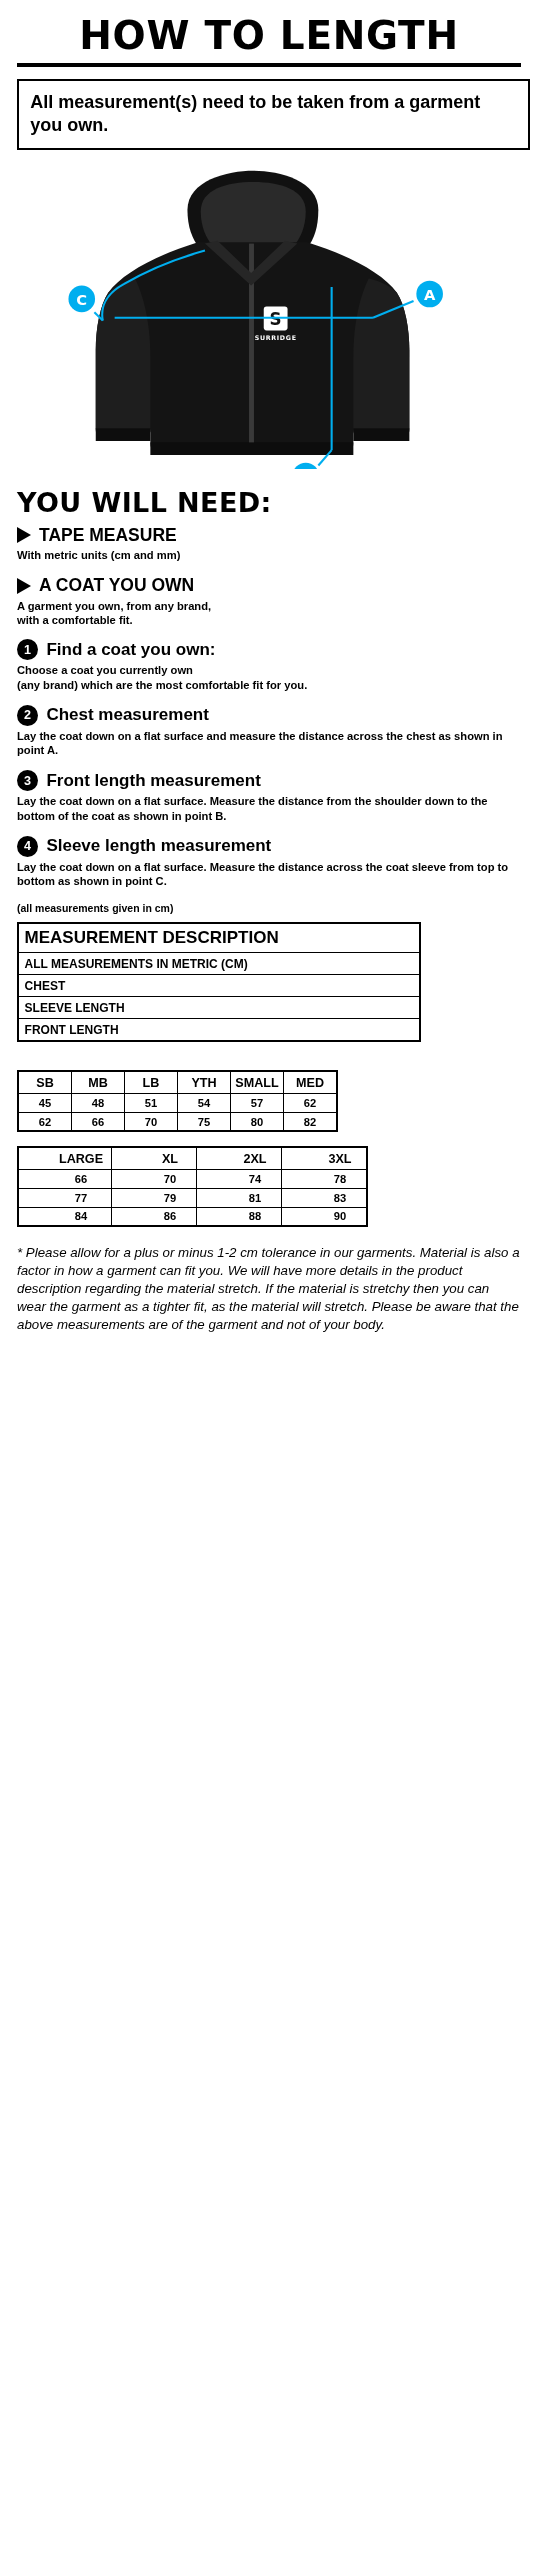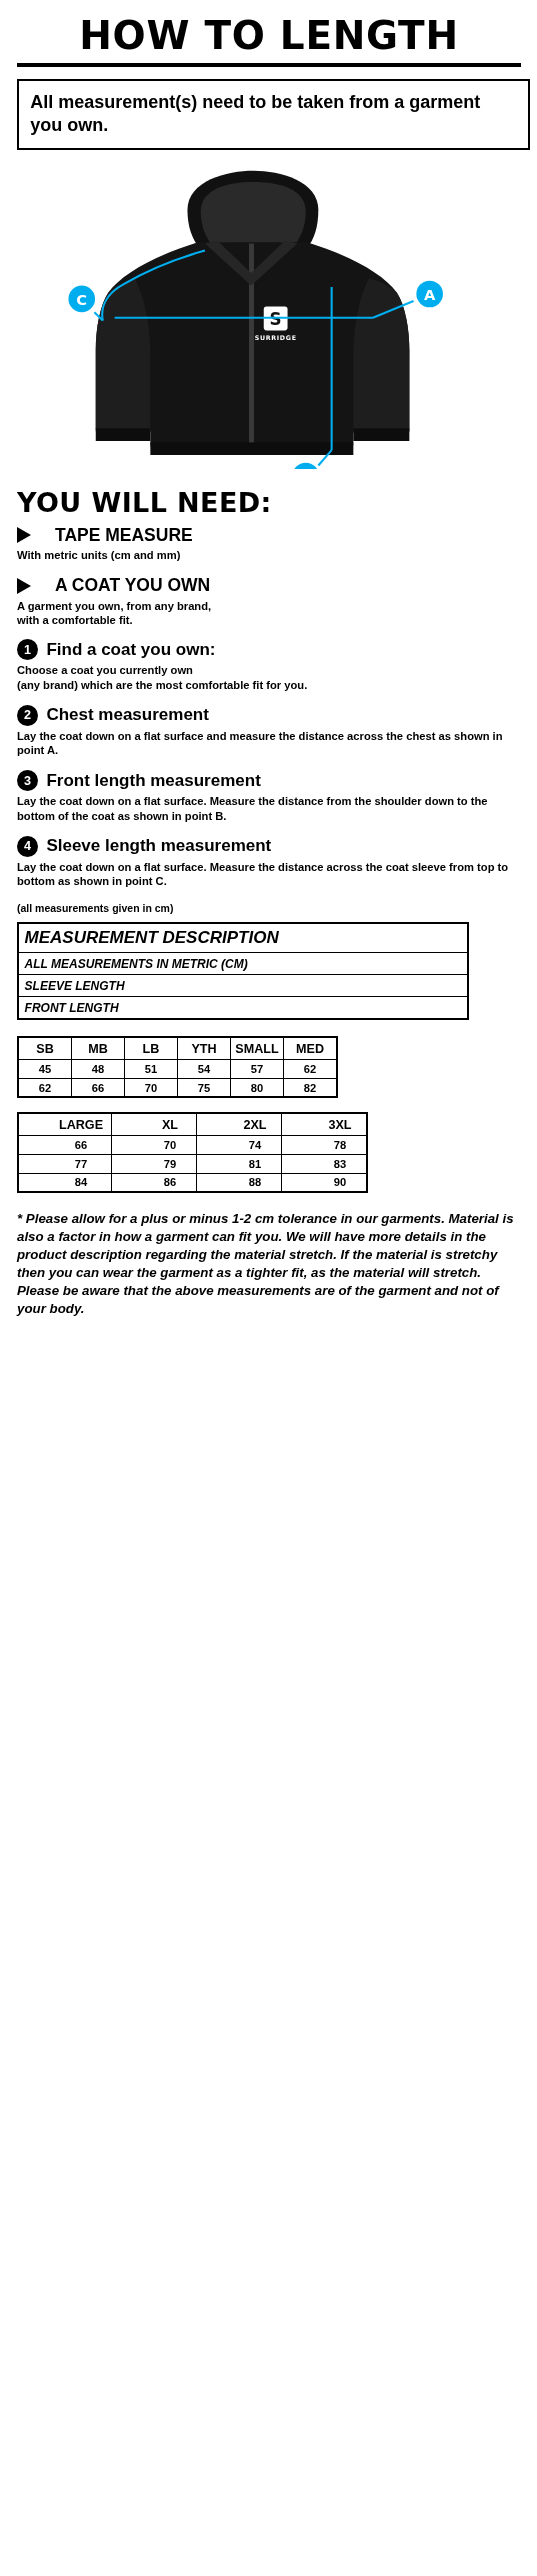--- a/index.html
+++ b/index.html
@@ -36,21 +36,21 @@
 
   
   h2.sect{
     font-size:27px;
     font-weight:bold;
     letter-spacing:0.4px;
     margin:12.6px 17px 7px 17px;
     font-family:"DejaVu Sans","Liberation Sans",sans-serif;
   }
 
-  .need-item{margin:0 17px 2.8px 17px;display:flex;align-items:center;gap:24px;}
+  .need-item{margin:0 17px 2.8px 17px;display:flex;align-items:center;gap:8px;}
   .tri{
     width:0;height:0;
     border-left:14px solid #000;
     border-top:8.4px solid transparent;
     border-bottom:8.4px solid transparent;
   }
   .need-title{font-size:17.5px;font-weight:bold;}
   .need-desc{font-size:11.2px;font-weight:bold;line-height:1.25;margin:0 17px 12.6px 17px;}
 
   .step{margin:0 17px 1.4px 17px;display:flex;align-items:center;gap:8.4px;}
@@ -63,41 +63,41 @@
   .step-desc{font-size:11.2px;font-weight:bold;line-height:1.3;margin:2.8px 17px 12.6px 17px;}
 
   
   h2.chart-title{
     font-size:31px;font-weight:bold;margin:18px 17px 1.4px 17px;
     font-family:"DejaVu Sans","Liberation Sans",sans-serif;
   }
   .chart-sub{font-size:10.5px;font-weight:bold;margin:0 17px 8.4px 17px;}
 
   table{border-collapse:collapse;}
-  .desc-table{margin:0 17px 16px 17px;border:2.1px solid #000;width:452px;font-style:italic;}
+  .desc-table{margin:0 17px 28px 17px;border:2.1px solid #000;width:404px;}
   .desc-table td{
     border:1.4px solid #000;padding:3.5px 5.6px;font-size:12px;font-weight:bold;
   }
   .desc-table tr:first-child td{font-size:17px;padding:4.2px 5.6px;}
 
   .size-table{margin:0 26px 14px 17px;border:2.1px solid #000;}
   .size-table th,.size-table td{
     border:1.4px solid #000;
     font-size:11.2px;font-weight:bold;
     text-align:center;
     padding:2.8px 0;
   }
   .size-table th{font-size:12.6px;padding:3.5px 0;}
   .size-table.t1 th,.size-table.t1 td{width:52px;}
   .size-table.t2 th,.size-table.t2 td{width:52px;padding-left:32px;}
   .size-table.t2 th:first-child,.size-table.t2 td:first-child{width:60px;}
 
   .footer-note{
     margin:17px 17px 21px 17px;
-    font-size:13.3px;font-style:italic;font-weight:bold;line-height:1.35;
+    font-size:13.3px;font-style:italic;font-weight:normal;line-height:1.35;
   }
 </style>
 </head>
 <body>
 
 <div class="page">
 
   <h1 class="title">HOW TO LENGTH</h1>
   <div class="rule"></div>
 
@@ -205,20 +205,23 @@
 
   <div class="chart-sub">(all measurements given in cm)</div>
 
   <table class="desc-table">
     <tbody>
         <tr>
           <td>MEASUREMENT DESCRIPTION</td>
         </tr>
     <tr>
           <td>ALL MEASUREMENTS IN METRIC (CM)</td>
+        </tr>
+    <tr>
+          <td>CHEST</td>
         </tr>
     <tr>
           <td>SLEEVE LENGTH</td>
         </tr>
     <tr>
           <td>FRONT LENGTH</td>
         </tr>
   </tbody>
     </table>
 

